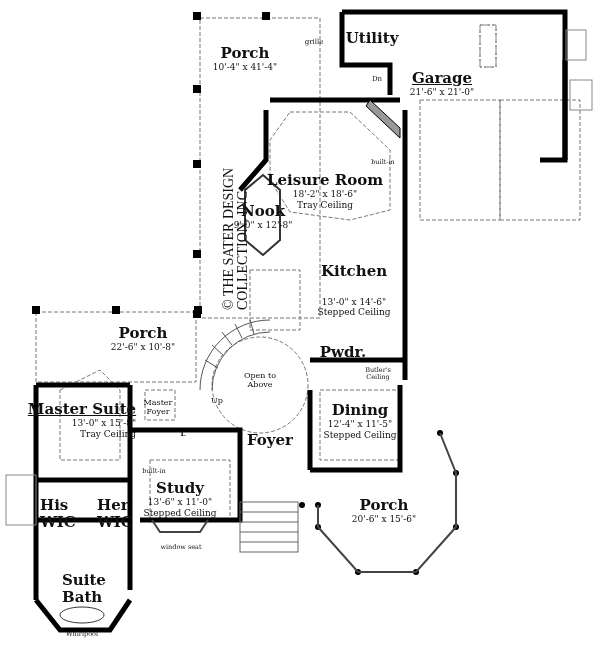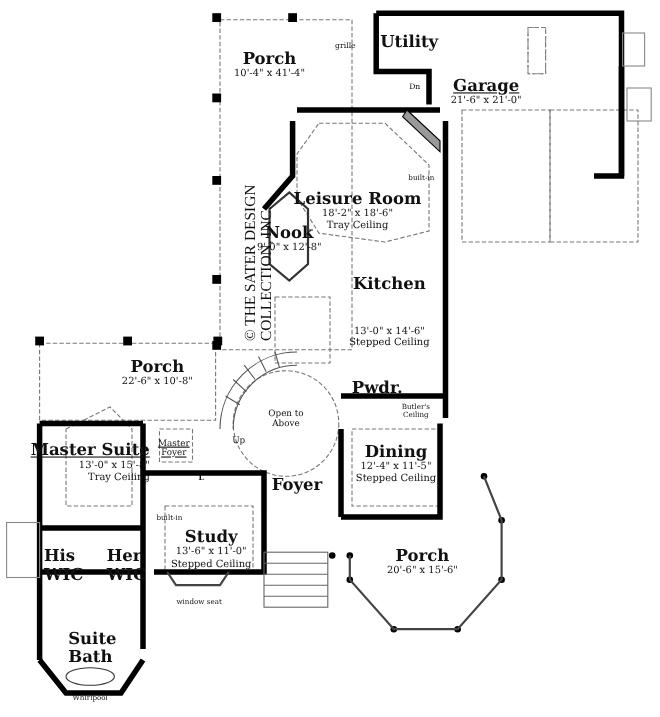--- a/index.html
+++ b/index.html
@@ -129,40 +129,40 @@
   <div class="rdim">18'-2" x 18'-6"</div>
   <div class="rdim">Tray Ceiling</div>
 </div>
 <div class="lbl tiny" style="left:383px;top:139px;">built-in</div>
 
 <div class="lbl" style="left:263px;top:203px;">
   <div class="rname">Nook</div>
   <div class="rdim">9'-0" x 12'-8"</div>
 </div>
 
-<div class="lbl" style="left:354px;top:250px;">
+<div class="lbl" style="left:354px;top:263px;">
   <div class="rname">Kitchen</div>
 </div>
 <div class="lbl" style="left:354px;top:297px;">
   <div class="rdim">13'-0" x 14'-6"</div>
   <div class="rdim">Stepped Ceiling</div>
 </div>
 
 <div class="lbl" style="left:143px;top:325px;">
   <div class="rname">Porch</div>
   <div class="rdim">22'-6" x 10'-8"</div>
 </div>
 
 <div class="lbl" style="left:82px;top:401px;text-align:right;">
   <div class="rname u">Master Suite</div>
   <div class="rdim">13'-0" x 15'-8"</div>
   <div class="rdim">Tray Ceiling</div>
 </div>
 
-<div class="lbl small" style="left:158px;top:398px;width:30px;white-space:normal;font-size:8px;text-decoration:underline;">Master Foyer</div>
+<div class="lbl small" style="left:158px;top:398px;width:30px;white-space:normal;font-size:8px;">Master Foyer</div>
 <div class="lbl small" style="left:183px;top:430px;font-weight:bold;">L</div>
 <div class="lbl tiny" style="left:154px;top:448px;">built-in</div>
 
 <div class="lbl small" style="left:217px;top:396px;font-size:8px;">Up</div>
 
 <div class="lbl small" style="left:260px;top:371px;width:34px;white-space:normal;font-size:8px;">Open to Above</div>
 
 <div class="lbl" style="left:270px;top:432px;">
   <div class="rname">Foyer</div>
 </div>
@@ -171,21 +171,21 @@
   <div class="rname">Pwdr.</div>
 </div>
 <div class="lbl tiny" style="left:378px;top:347px;width:30px;white-space:normal;">Butler's Ceiling</div>
 
 <div class="lbl" style="left:360px;top:402px;">
   <div class="rname">Dining</div>
   <div class="rdim">12'-4" x 11'-5"</div>
   <div class="rdim">Stepped Ceiling</div>
 </div>
 
-<div class="lbl" style="left:192px;top:480px;">
+<div class="lbl" style="left:180px;top:480px;">
   <div class="rname">Study</div>
   <div class="rdim">13'-6" x 11'-0"</div>
   <div class="rdim">Stepped Ceiling</div>
 </div>
 <div class="lbl tiny" style="left:181px;top:524px;">window seat</div>
 
 <div class="lbl" style="left:384px;top:497px;">
   <div class="rname">Porch</div>
   <div class="rdim">20'-6" x 15'-6"</div>
 </div>

